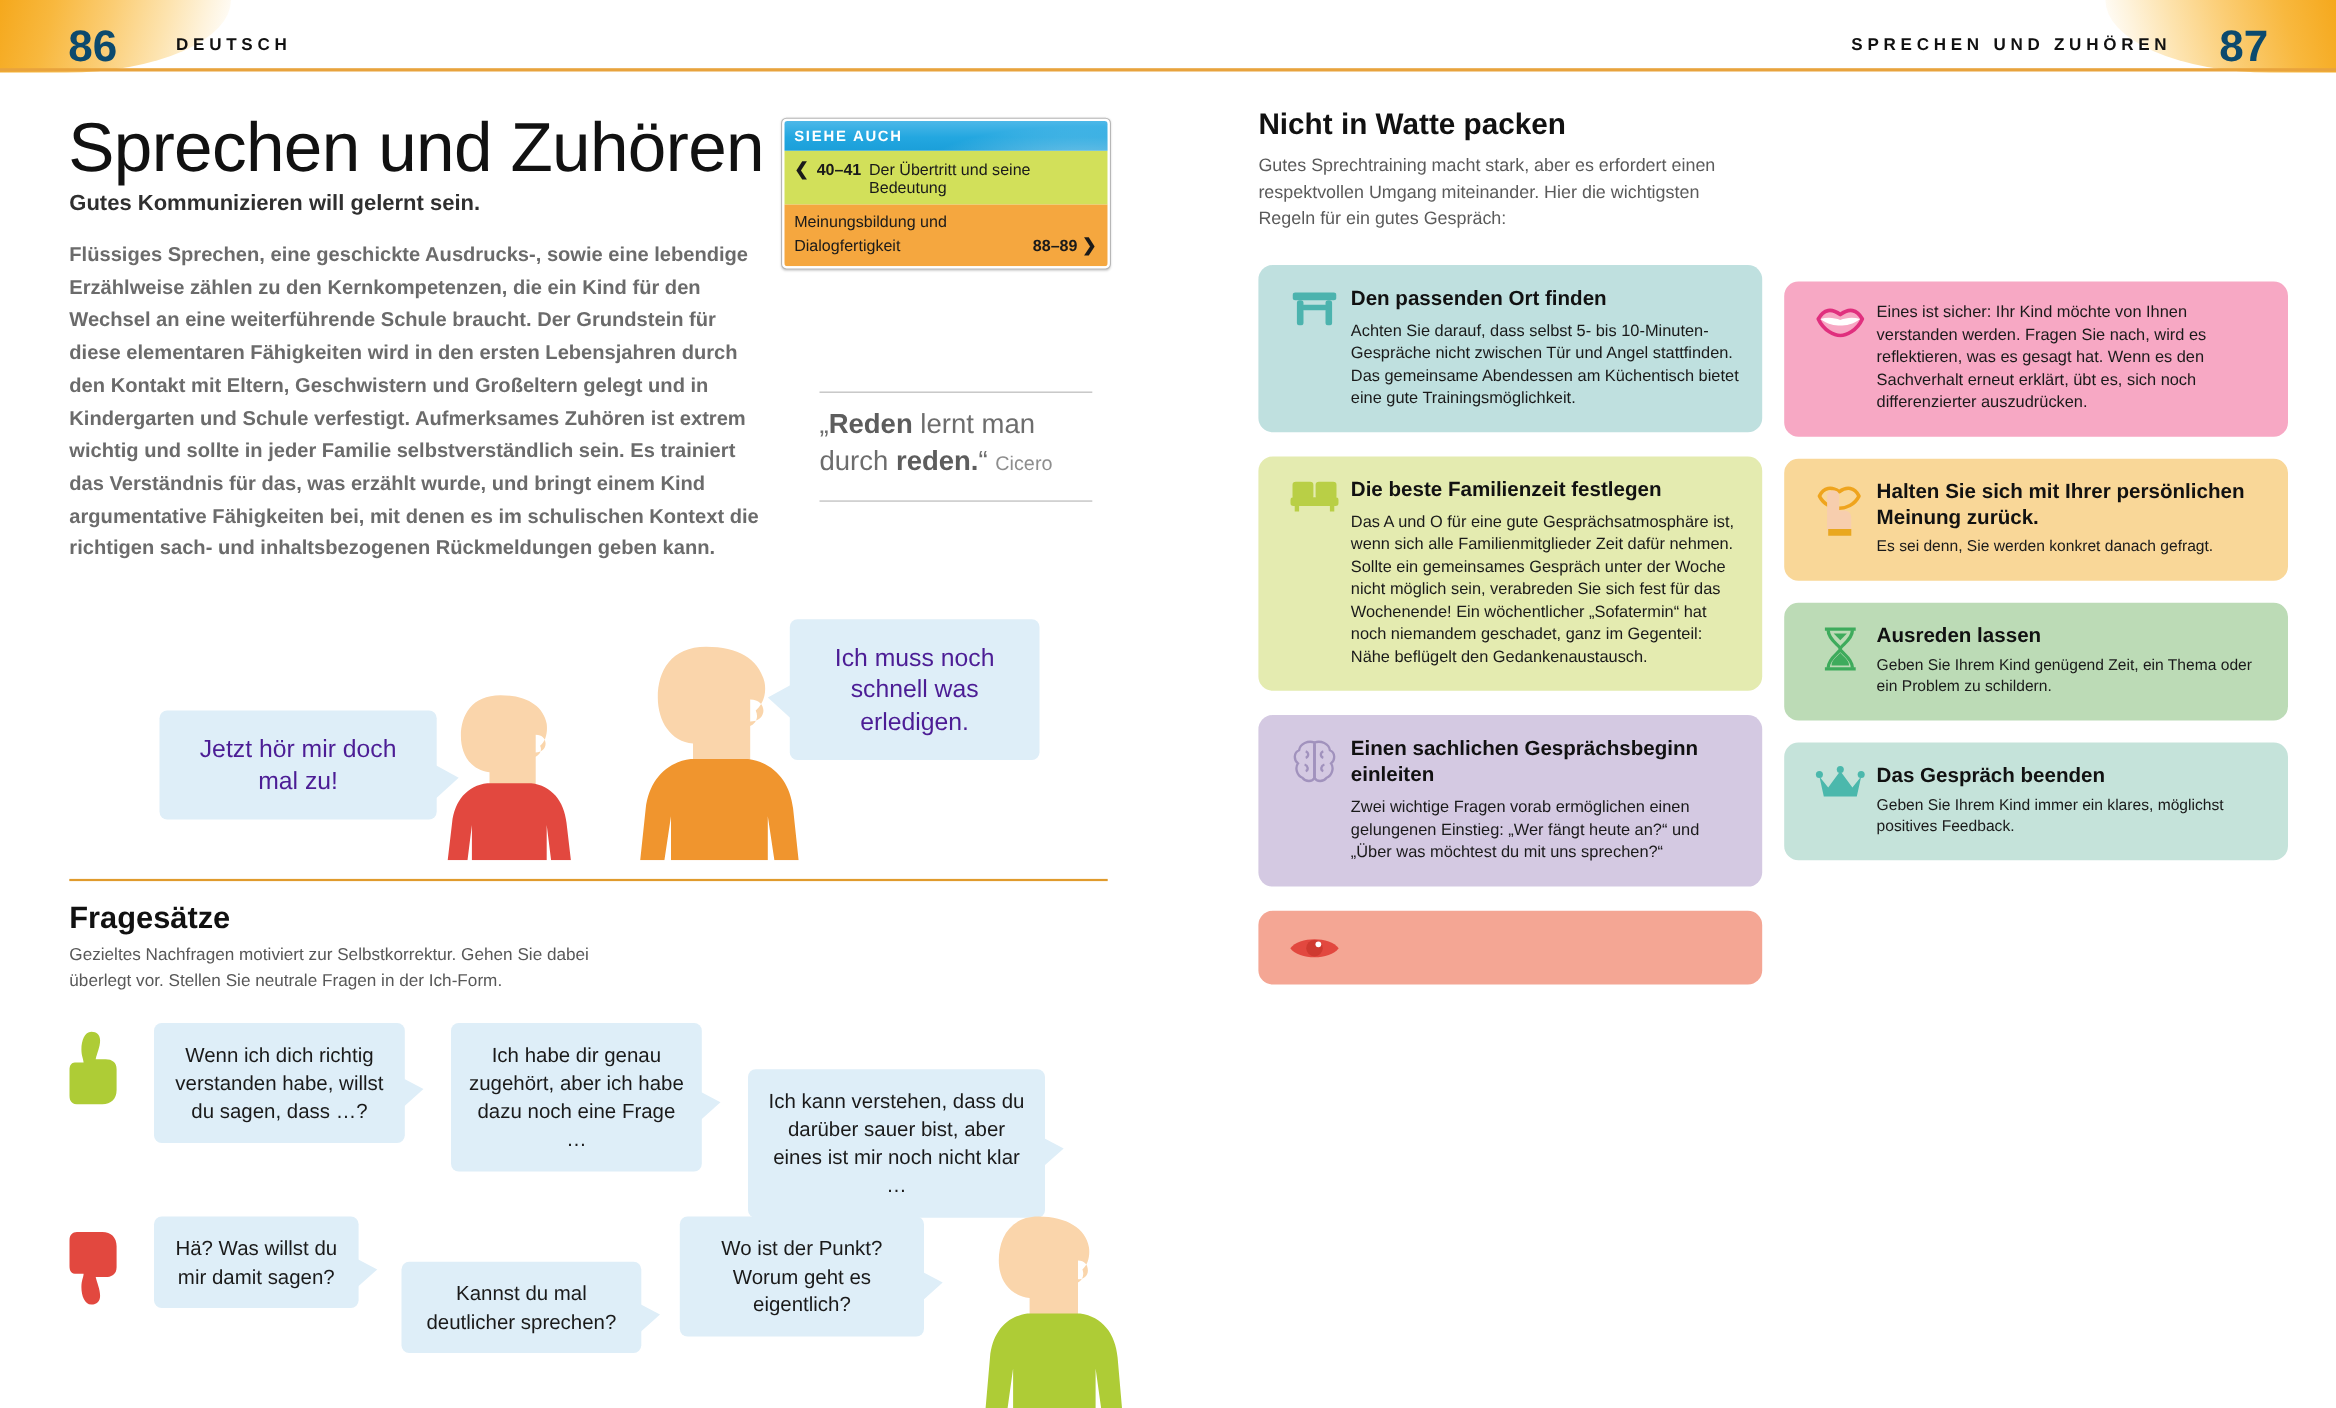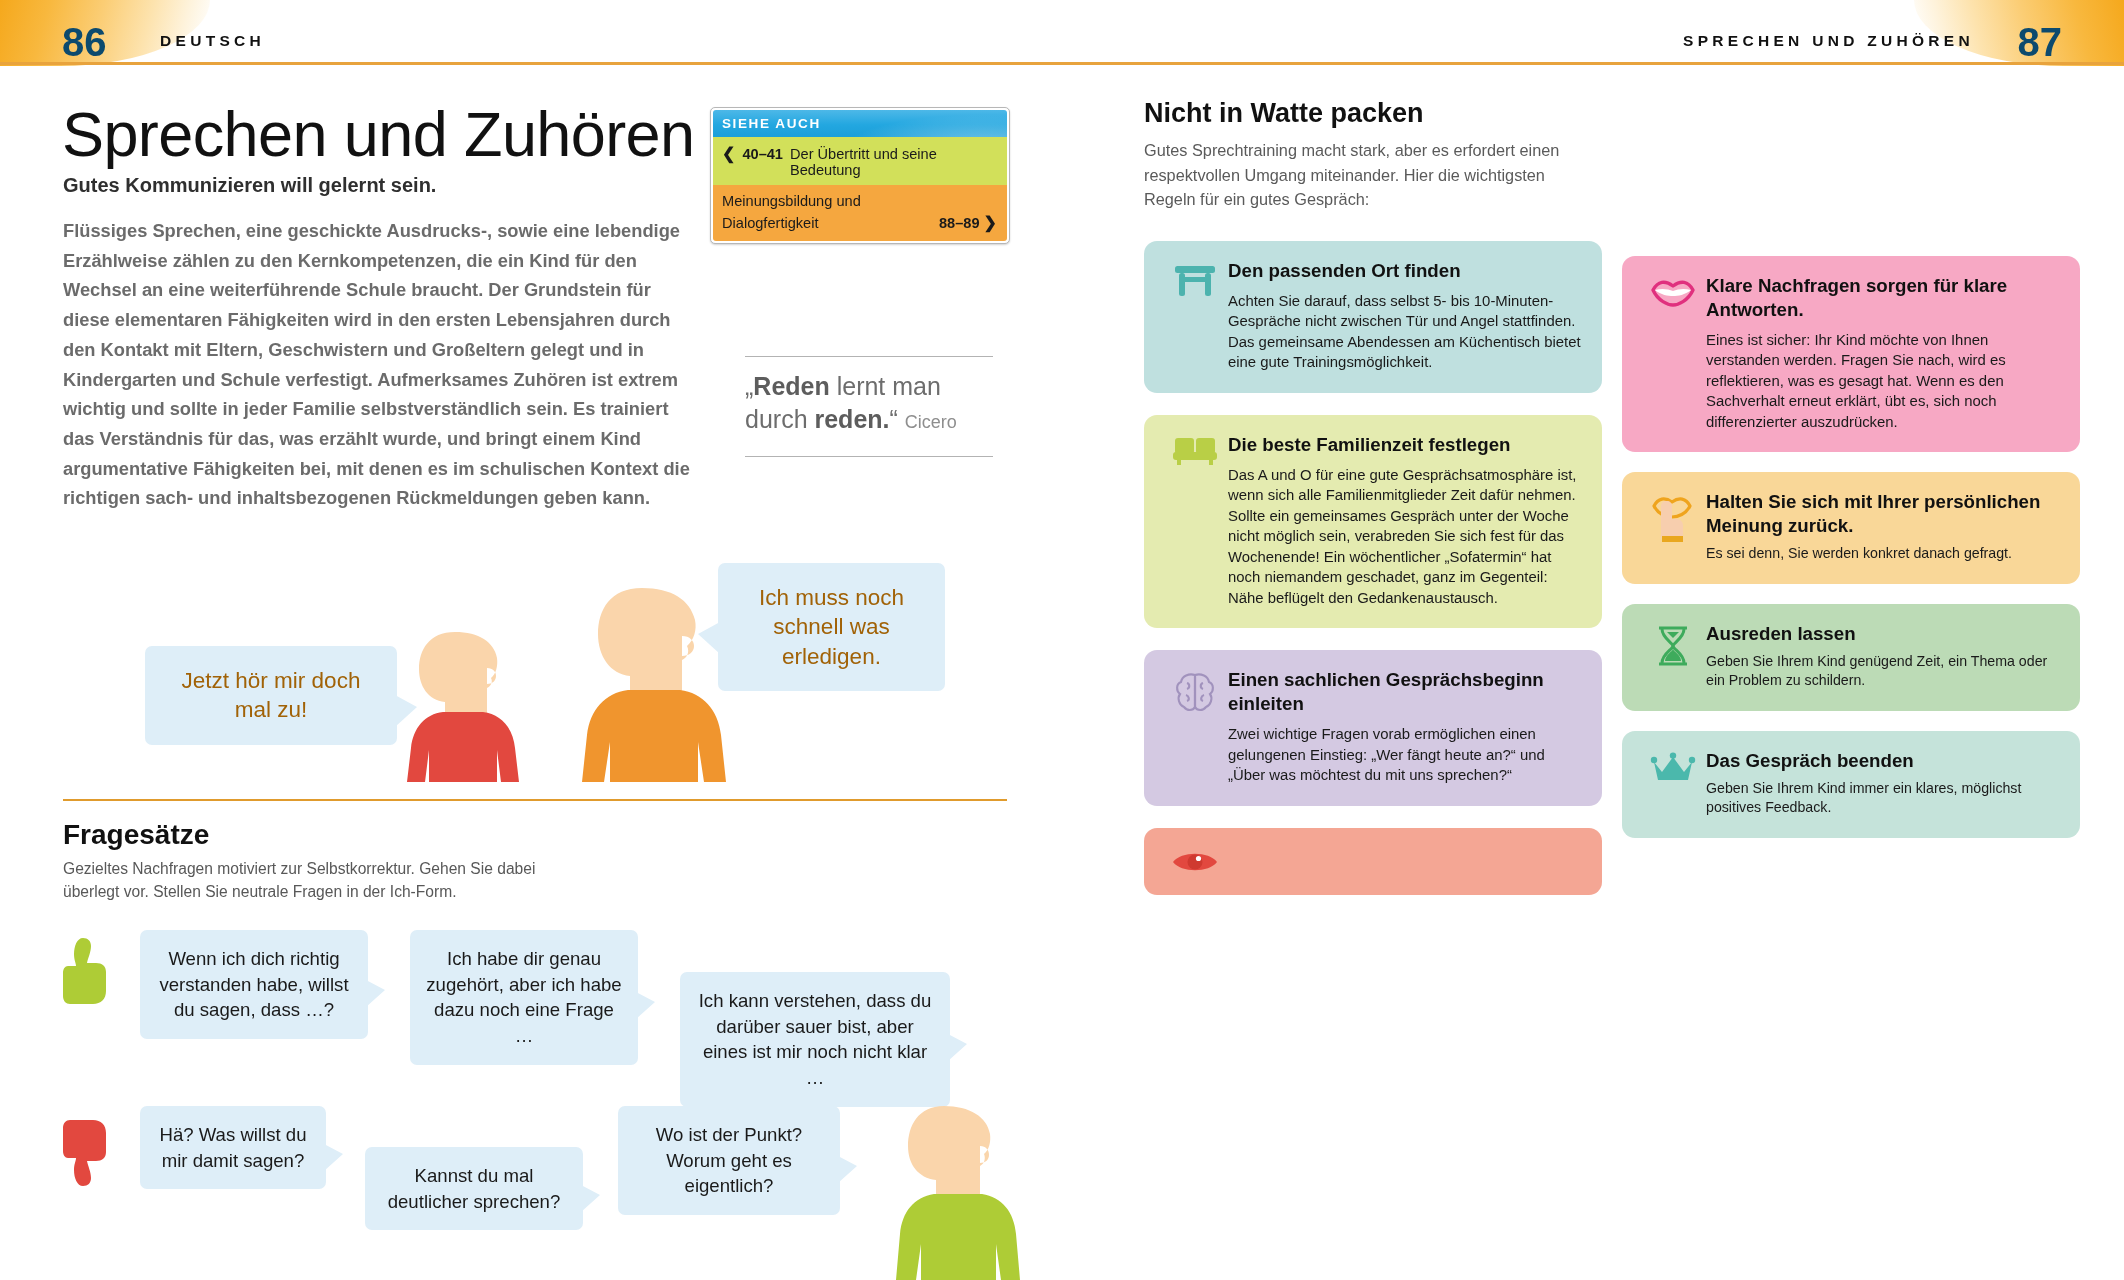--- a/index.html
+++ b/index.html
@@ -118,21 +118,21 @@
     font-size: 25px; color: #6d6d6d; line-height: 33px;
   }
   .quote b { color: #5d5d5d; font-weight: bold; }
   .quote .author { font-size: 18px; color: #8e8e8e; }
 
   
   .bub {
     position: absolute;
     background: #deeef8;
     border-radius: 7px;
-    color: #a16207;
+    color: #4c1d95;
     text-align: center;
     line-height: 1.30;
   }
   .bub .tail {
     position: absolute;
     width: 0; height: 0;
   }
   .bub-r .tail {
     right: -20px; top: 50%;
     border-top: 12px solid transparent;
@@ -410,21 +410,20 @@
       <div class="card" style="background:#f7a8c4;">
         <div class="card-ic">
           <svg width="46" height="30" viewBox="0 0 46 30">
             <g fill="none" stroke="#e0307e" stroke-width="3.4" stroke-linejoin="round">
               <path d="M3 13 C8 4 15 3 23 9 C31 3 38 4 43 13 C38 24 28 28 23 28 C18 28 8 24 3 13 Z"></path>
             </g>
             <path d="M5 13 C12 11 18 12 23 14 C28 12 34 11 41 13 C35 18 28 19 23 19 C18 19 11 18 5 13 Z" fill="#ffffff"></path>
           </svg>
         </div>
         <div class="card-body">
-          <div class="card-h">Klare Nachfragen sorgen für klare Antworten.</div>
           <div class="card-p">Eines ist sicher: Ihr Kind möchte von Ihnen verstanden werden. Fragen Sie nach, wird es reflektieren, was es gesagt hat. Wenn es den Sachverhalt erneut erklärt, übt es, sich noch differenzierter auszudrücken.</div>
         </div>
       </div>
 
       <div class="card card-sm" style="background:#f9d798;">
         <div class="card-ic">
           <svg width="46" height="50" viewBox="0 0 46 50">
             <g fill="none" stroke="#efa41d" stroke-width="3.2" stroke-linejoin="round">
               <path d="M4 13 C8 5 15 4 22 9 C29 4 36 5 40 13 C36 21 28 24 22 24 C16 24 8 21 4 13 Z"></path>
             </g>

